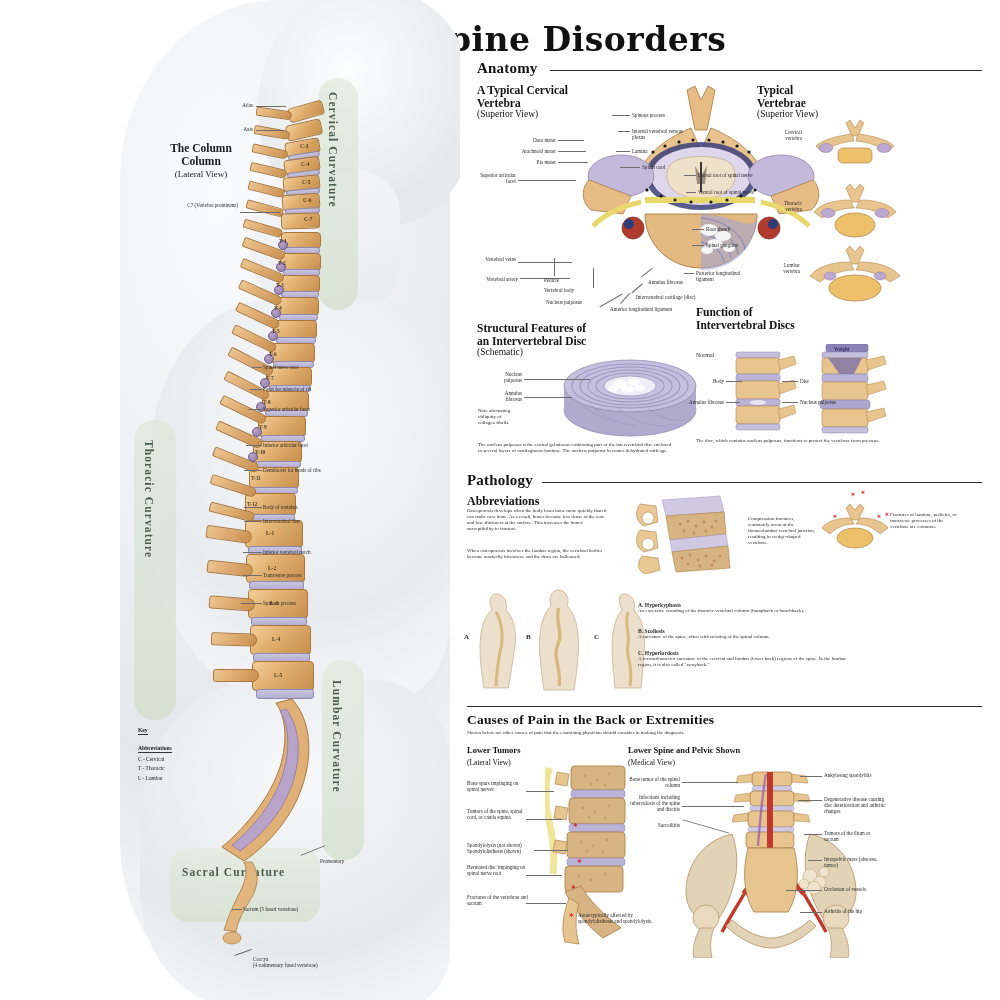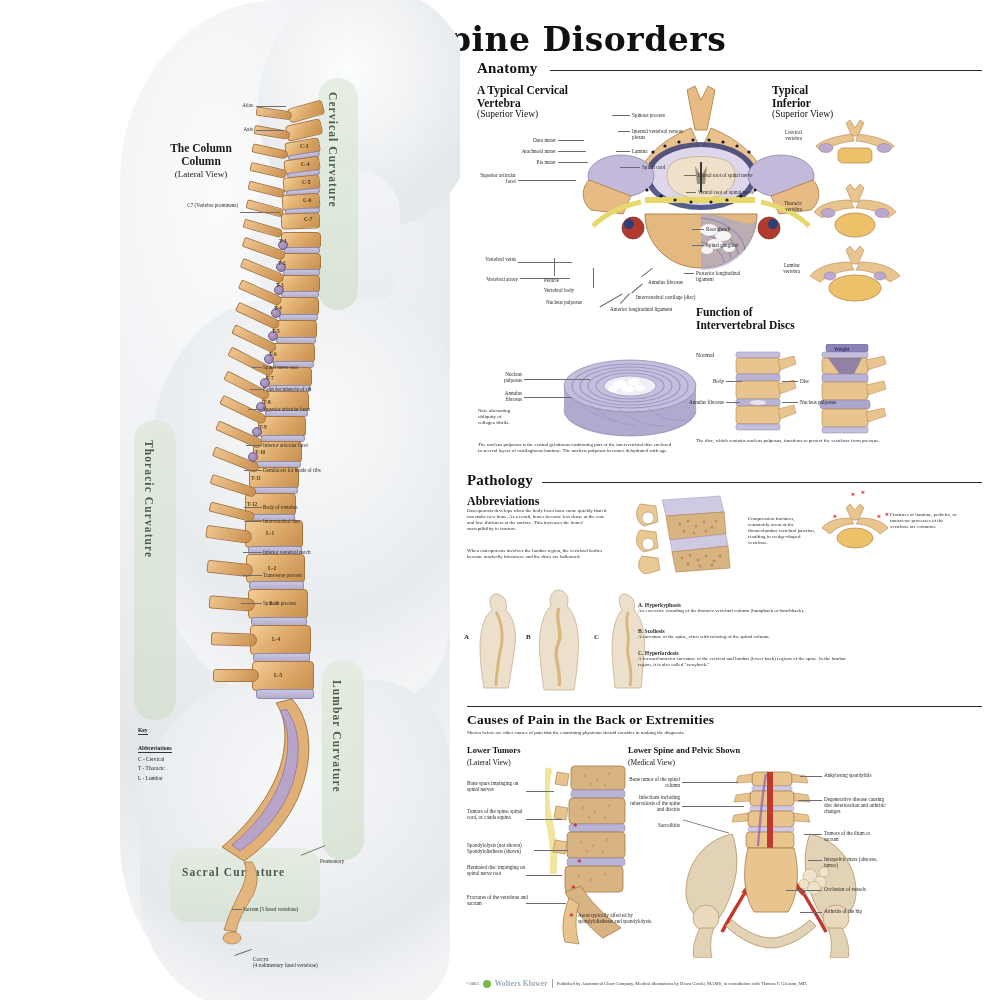--- a/index.html
+++ b/index.html
@@ -481,23 +481,23 @@
 
     <div class="abs lbl" style="left:246px;top:226px;width:44px;">Root sheath</div>
     <div class="leader" style="left:232px;top:229px;width:12px;"></div>
 
     <div class="abs lbl" style="left:246px;top:242px;width:48px;">Spinal ganglion</div>
     <div class="leader" style="left:232px;top:245px;width:12px;"></div>
 
     <div class="abs lbl" style="left:236px;top:270px;width:54px;">Posterior longitudinal ligament</div>
     <div class="leader" style="left:224px;top:273px;width:10px;"></div>
 
-    <div class="abs" style="left:312px;top:84px;width:96px;">
+    <div class="abs" style="left:297px;top:84px;width:96px;">
       <div class="h3">Typical</div>
-      <div class="h3">Inferior</div>
+      <div class="h3">Vertebrae</div>
       <div class="h3s">(Superior View)</div>
     </div>
 
     <div class="art" style="left:350px;top:118px;width:90px;height:48px;">
       <svg width="90" height="48" viewBox="0 0 90 48">
         <path d="M40 2 L45 10 L50 2 L54 5 L48 18 L42 18 L36 5 Z" fill="#e8c58f" stroke="#b5854b" stroke-width=".6"></path>
         <path d="M42 16 C26 18 12 22 6 28 L12 34 C20 28 32 24 44 23 Z" fill="#e8c58f" stroke="#b5854b" stroke-width=".6"></path>
         <path d="M48 16 C64 18 78 22 84 28 L78 34 C70 28 58 24 46 23 Z" fill="#e8c58f" stroke="#b5854b" stroke-width=".6"></path>
         <ellipse cx="16" cy="30" rx="7" ry="4.5" fill="#bda9cf" stroke="#8d76a6" stroke-width=".5"></ellipse>
         <ellipse cx="74" cy="30" rx="7" ry="4.5" fill="#bda9cf" stroke="#8d76a6" stroke-width=".5"></ellipse>
@@ -526,20 +526,25 @@
         <path d="M42 18 C22 18 8 24 2 32 L12 38 C20 32 32 26 46 26 Z" fill="#e8c58f" stroke="#b5854b" stroke-width=".6"></path>
         <path d="M52 18 C72 18 86 24 92 32 L82 38 C74 32 62 26 48 26 Z" fill="#e8c58f" stroke="#b5854b" stroke-width=".6"></path>
         <ellipse cx="22" cy="32" rx="6" ry="4" fill="#bda9cf" stroke="#8d76a6" stroke-width=".5"></ellipse>
         <ellipse cx="72" cy="32" rx="6" ry="4" fill="#bda9cf" stroke="#8d76a6" stroke-width=".5"></ellipse>
         <ellipse cx="47" cy="44" rx="26" ry="13" fill="#edc169" stroke="#b5854b" stroke-width=".8"></ellipse>
       </svg>
     </div>
     <div class="abs lbl lbl-r" style="left:284px;top:262px;width:56px;">Lumbar</div>
     <div class="abs lbl lbl-r" style="left:284px;top:268px;width:56px;">vertebra</div>
 
+    <div class="abs" style="left:17px;top:322px;width:160px;">
+      <div class="h3">Structural Features of</div>
+      <div class="h3">an Intervertebral Disc</div>
+      <div class="h3s">(Schematic)</div>
+    </div>
 
     <div class="art" style="left:100px;top:358px;width:140px;height:82px;">
       <svg width="140" height="82" viewBox="0 0 140 82">
         <ellipse cx="70" cy="52" rx="66" ry="26" fill="#b0aace" stroke="#8a84ad" stroke-width=".7"></ellipse>
         <rect x="4" y="28" width="132" height="26" fill="#b0aace"></rect>
         <ellipse cx="70" cy="28" rx="66" ry="26" fill="#c4bfdd" stroke="#8a84ad" stroke-width=".7"></ellipse>
         <ellipse cx="70" cy="28" rx="58" ry="22" fill="none" stroke="#9e97c2" stroke-width="1.1"></ellipse>
         <ellipse cx="70" cy="28" rx="50" ry="19" fill="none" stroke="#9e97c2" stroke-width="1.1"></ellipse>
         <ellipse cx="70" cy="28" rx="42" ry="16" fill="none" stroke="#9e97c2" stroke-width="1.1"></ellipse>
         <ellipse cx="70" cy="28" rx="34" ry="13" fill="none" stroke="#9e97c2" stroke-width="1.1"></ellipse>
@@ -871,20 +876,13 @@
     <div class="abs lbl" style="left:364px;top:856px;width:60px;">Intrapelvic mass (abscess, tumor)</div>
     <div class="leader" style="left:348px;top:860px;width:14px;"></div>
 
     <div class="abs lbl" style="left:364px;top:886px;width:60px;">Occlusion of vessels</div>
     <div class="leader" style="left:326px;top:890px;width:36px;"></div>
 
     <div class="abs lbl" style="left:364px;top:908px;width:60px;">Arthritis of the hip</div>
     <div class="leader" style="left:340px;top:912px;width:22px;"></div>
   </div>
 
-  <div class="abs" id="footer">
-    <span class="cpy">©2003</span>
-    <span class="wkdot"></span>
-    <span class="wk">Wolters Kluwer</span>
-    <span class="bar"></span>
-    <span class="pub">Published by Anatomical Chart Company. Medical illustrations by Dawn Gorski, MAMS, in consultation with Thomas F. Gleason, MD.</span>
-  </div>
 </div>
 
 </body></html>

